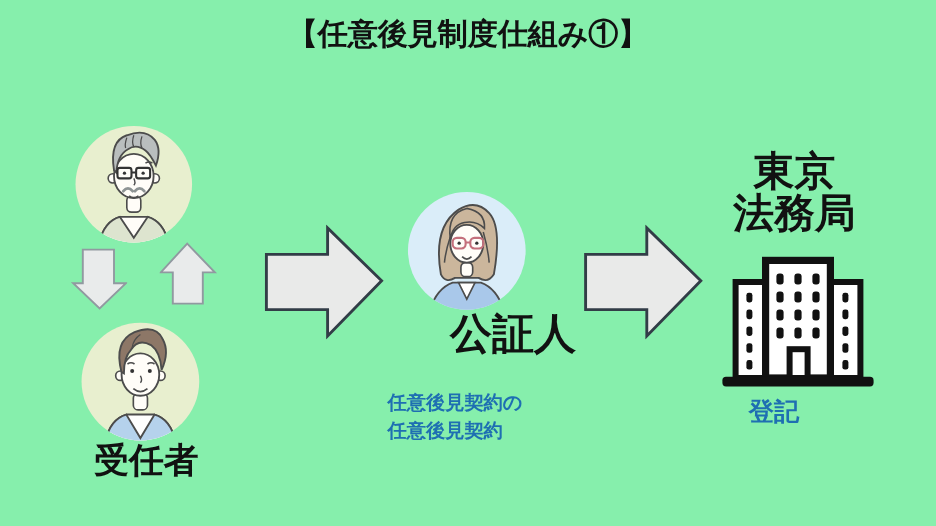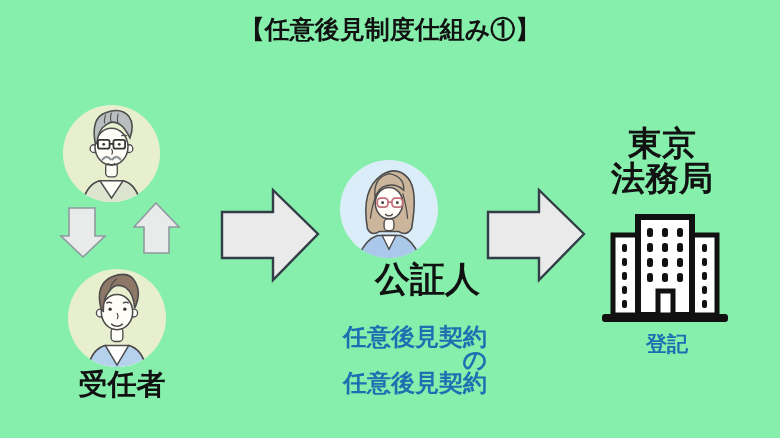--- a/index.html
+++ b/index.html
@@ -11,23 +11,23 @@
   .title{left:0;top:16px;width:780px;text-align:center;font-size:25px;line-height:27px;color:#111;}
   .heading-honnin{left:40px;top:54px;width:145px;text-align:center;font-size:43px;line-height:44px;}
   .avatar{display:block;}
   .contract-label{
     left:31px;top:215px;width:172px;text-align:center;font-size:27px;line-height:30px;
     color:#1e6fb2;z-index:6;
     text-shadow:1px 1px 0 #fff,-1px -1px 0 #fff,1px -1px 0 #fff,-1px 1px 0 #fff;
   }
   .delegate-label{left:42px;top:369px;width:160px;text-align:center;font-size:29px;line-height:30px;}
   .heading-notary{left:330px;top:260px;width:150px;text-align:right;font-size:35px;line-height:38px;}
-  .notary-note{left:323px;top:325px;width:164px;text-align:right;font-size:24px;line-height:23px;color:#1e6fb2;}
+  .notary-note{left:323px;top:325px;width:164px;text-align:left;font-size:16px;line-height:23px;color:#1e6fb2;}
   .heading-tokyo{left:592px;top:126px;width:140px;text-align:center;font-size:34px;line-height:35px;}
-  .caption-touki{left:607px;top:332px;width:120px;text-align:center;font-size:21px;line-height:24px;color:#1e6fb2;}
+  .caption-touki{left:585px;top:332px;width:120px;text-align:center;font-size:21px;line-height:24px;color:#1e6fb2;}
   .mini{z-index:2;}
   svg{display:block;}
 </style>
 </head>
 <body>
 
 <div class="stage">
 
   <div class="abs title">
     <div>【任意後見制度仕組み①】</div>

